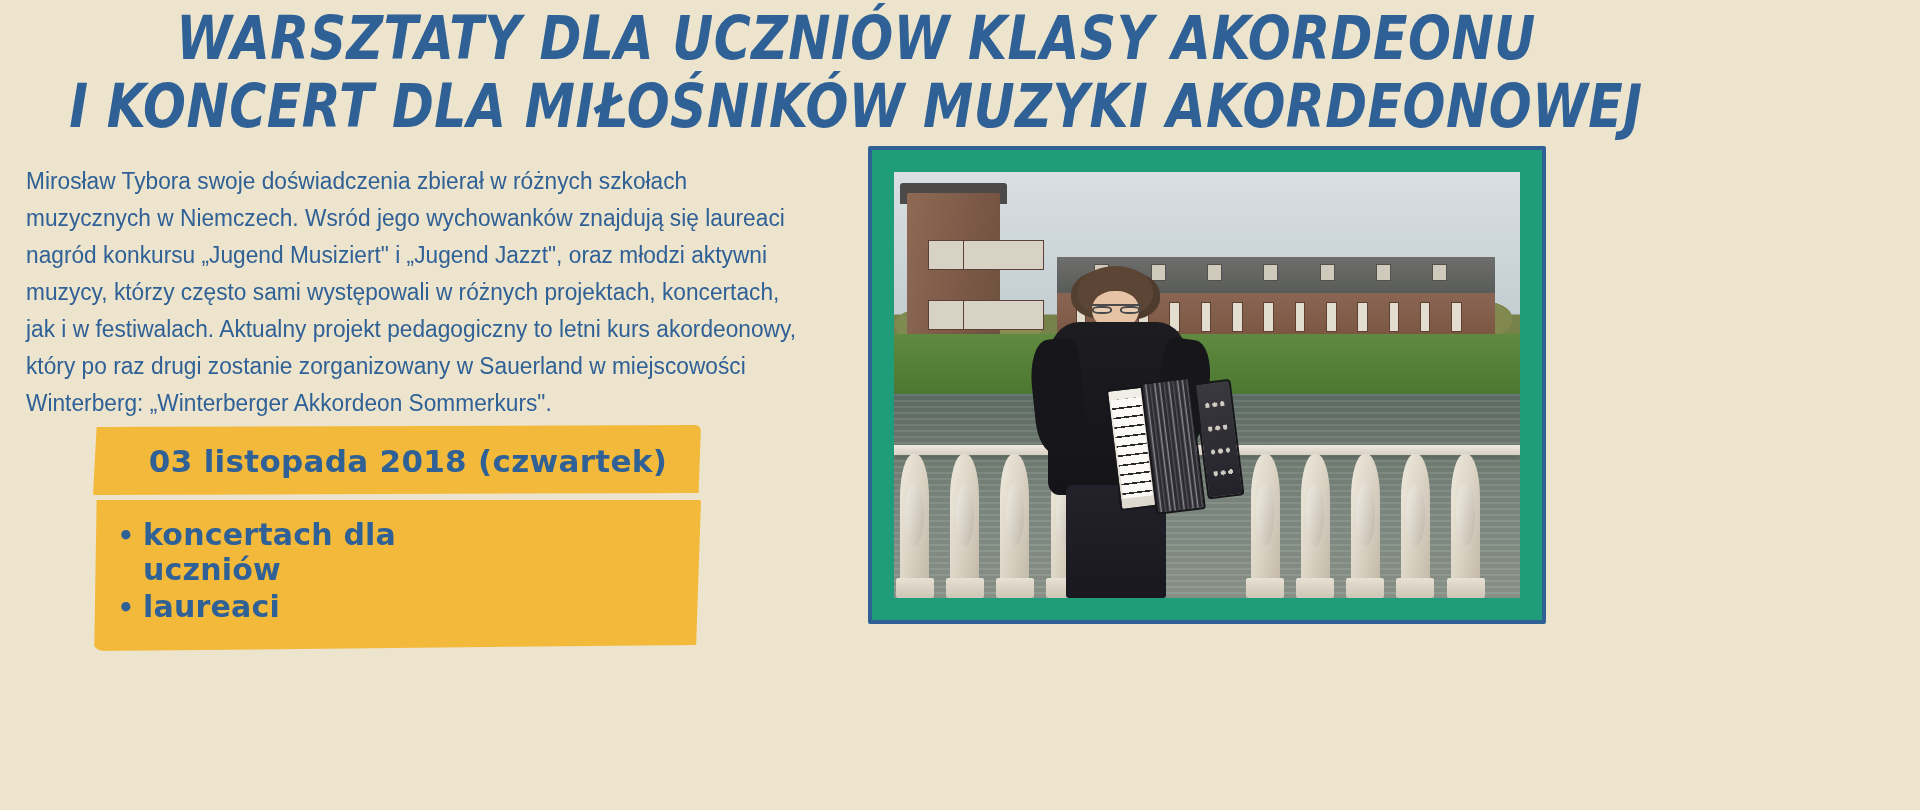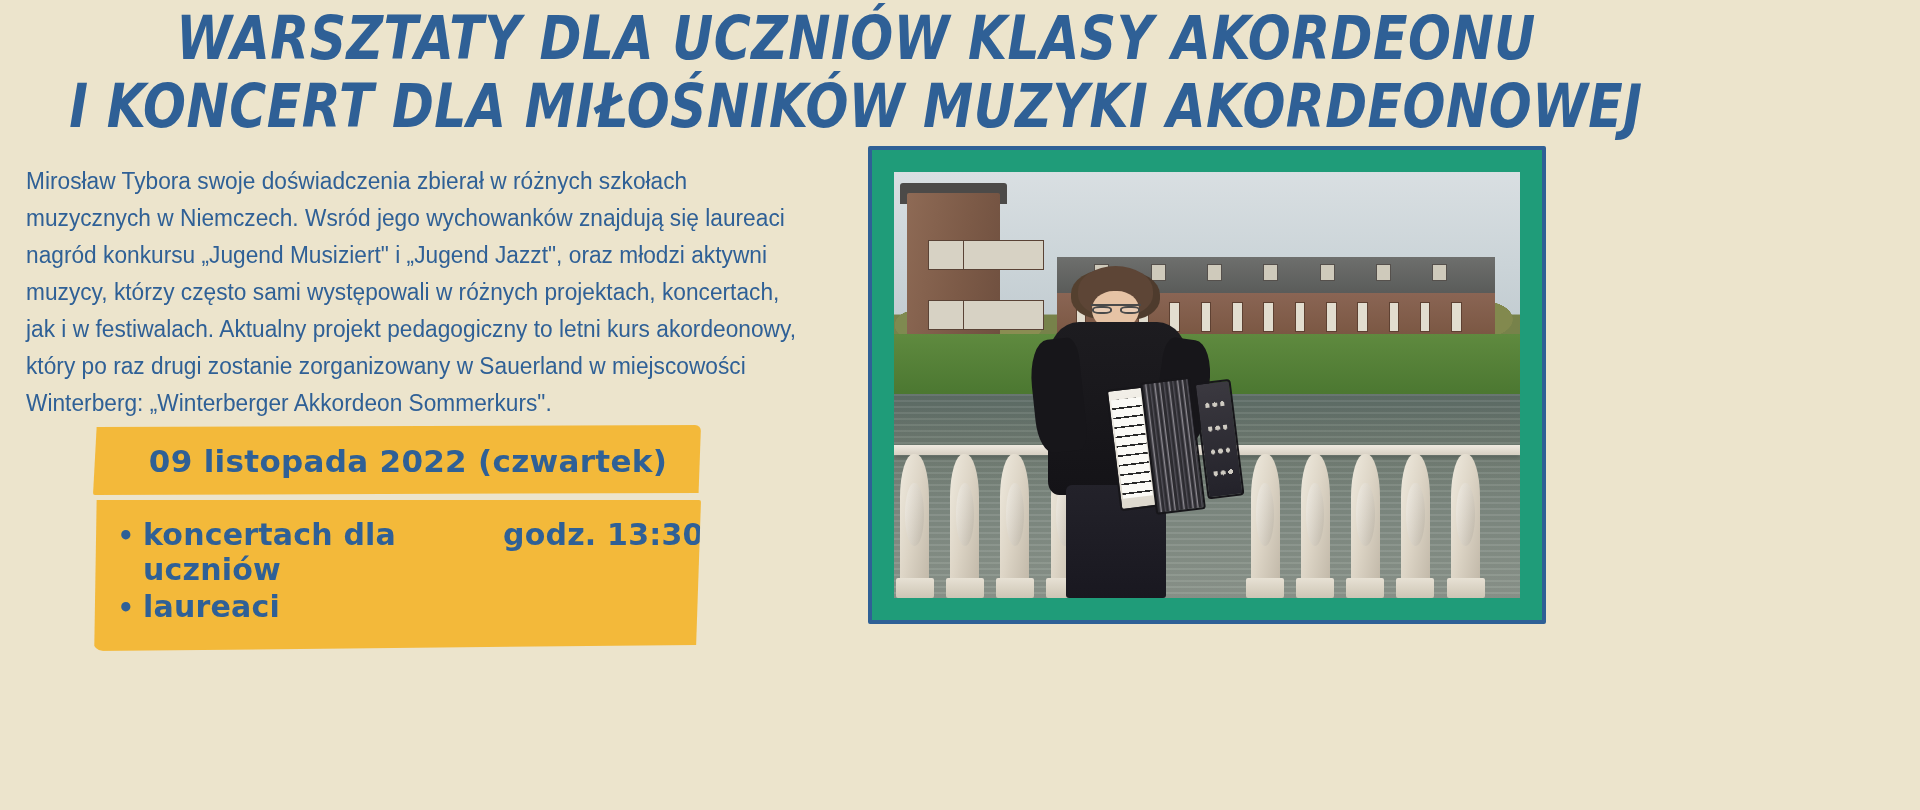--- a/index.html
+++ b/index.html
@@ -474,29 +474,28 @@
     <span class="hl hl1">WARSZTATY DLA UCZNIÓW KLASY AKORDEONU</span>
     <span class="hl hl2">I KONCERT DLA MIŁOŚNIKÓW MUZYKI AKORDEONOWEJ</span>
   </div>
 
   <div class="left-col">
     <p class="body-copy">Mirosław Tybora swoje doświadczenia zbierał w różnych szkołach muzycznych w Niemczech. Wsród jego wychowanków znajdują się laureaci nagród konkursu „Jugend Musiziert" i „Jugend Jazzt", oraz młodzi aktywni muzycy, którzy często sami występowali w różnych projektach, koncertach, jak i w festiwalach. Aktualny projekt pedagogiczny to letni kurs akordeonowy, który po raz drugi zostanie zorganizowany w Sauerland w miejscowości Winterberg: „Winterberger Akkordeon Sommerkurs".</p>
   </div>
 
   <div class="schedule-card">
     <div class="sched-date-wrap">
-      <div class="sched-date">09 listopada 2022 (czwartek)</div>
+      <div class="sched-date">03 listopada 2018 (czwartek)</div>
     </div>
     <div class="sched-divider"></div>
     <div class="sched-list-wrap">
 
       <div class="sched-row">
         <span class="sched-bullet">•</span>
         <span class="sched-label">koncertach dla uczniów</span>
-        <span class="sched-time">godz. 13:30</span>
       </div>
 
       <div class="sched-row">
         <span class="sched-bullet">•</span>
         <span class="sched-label">laureaci</span>
       </div>
 
     </div>
   </div>
 

